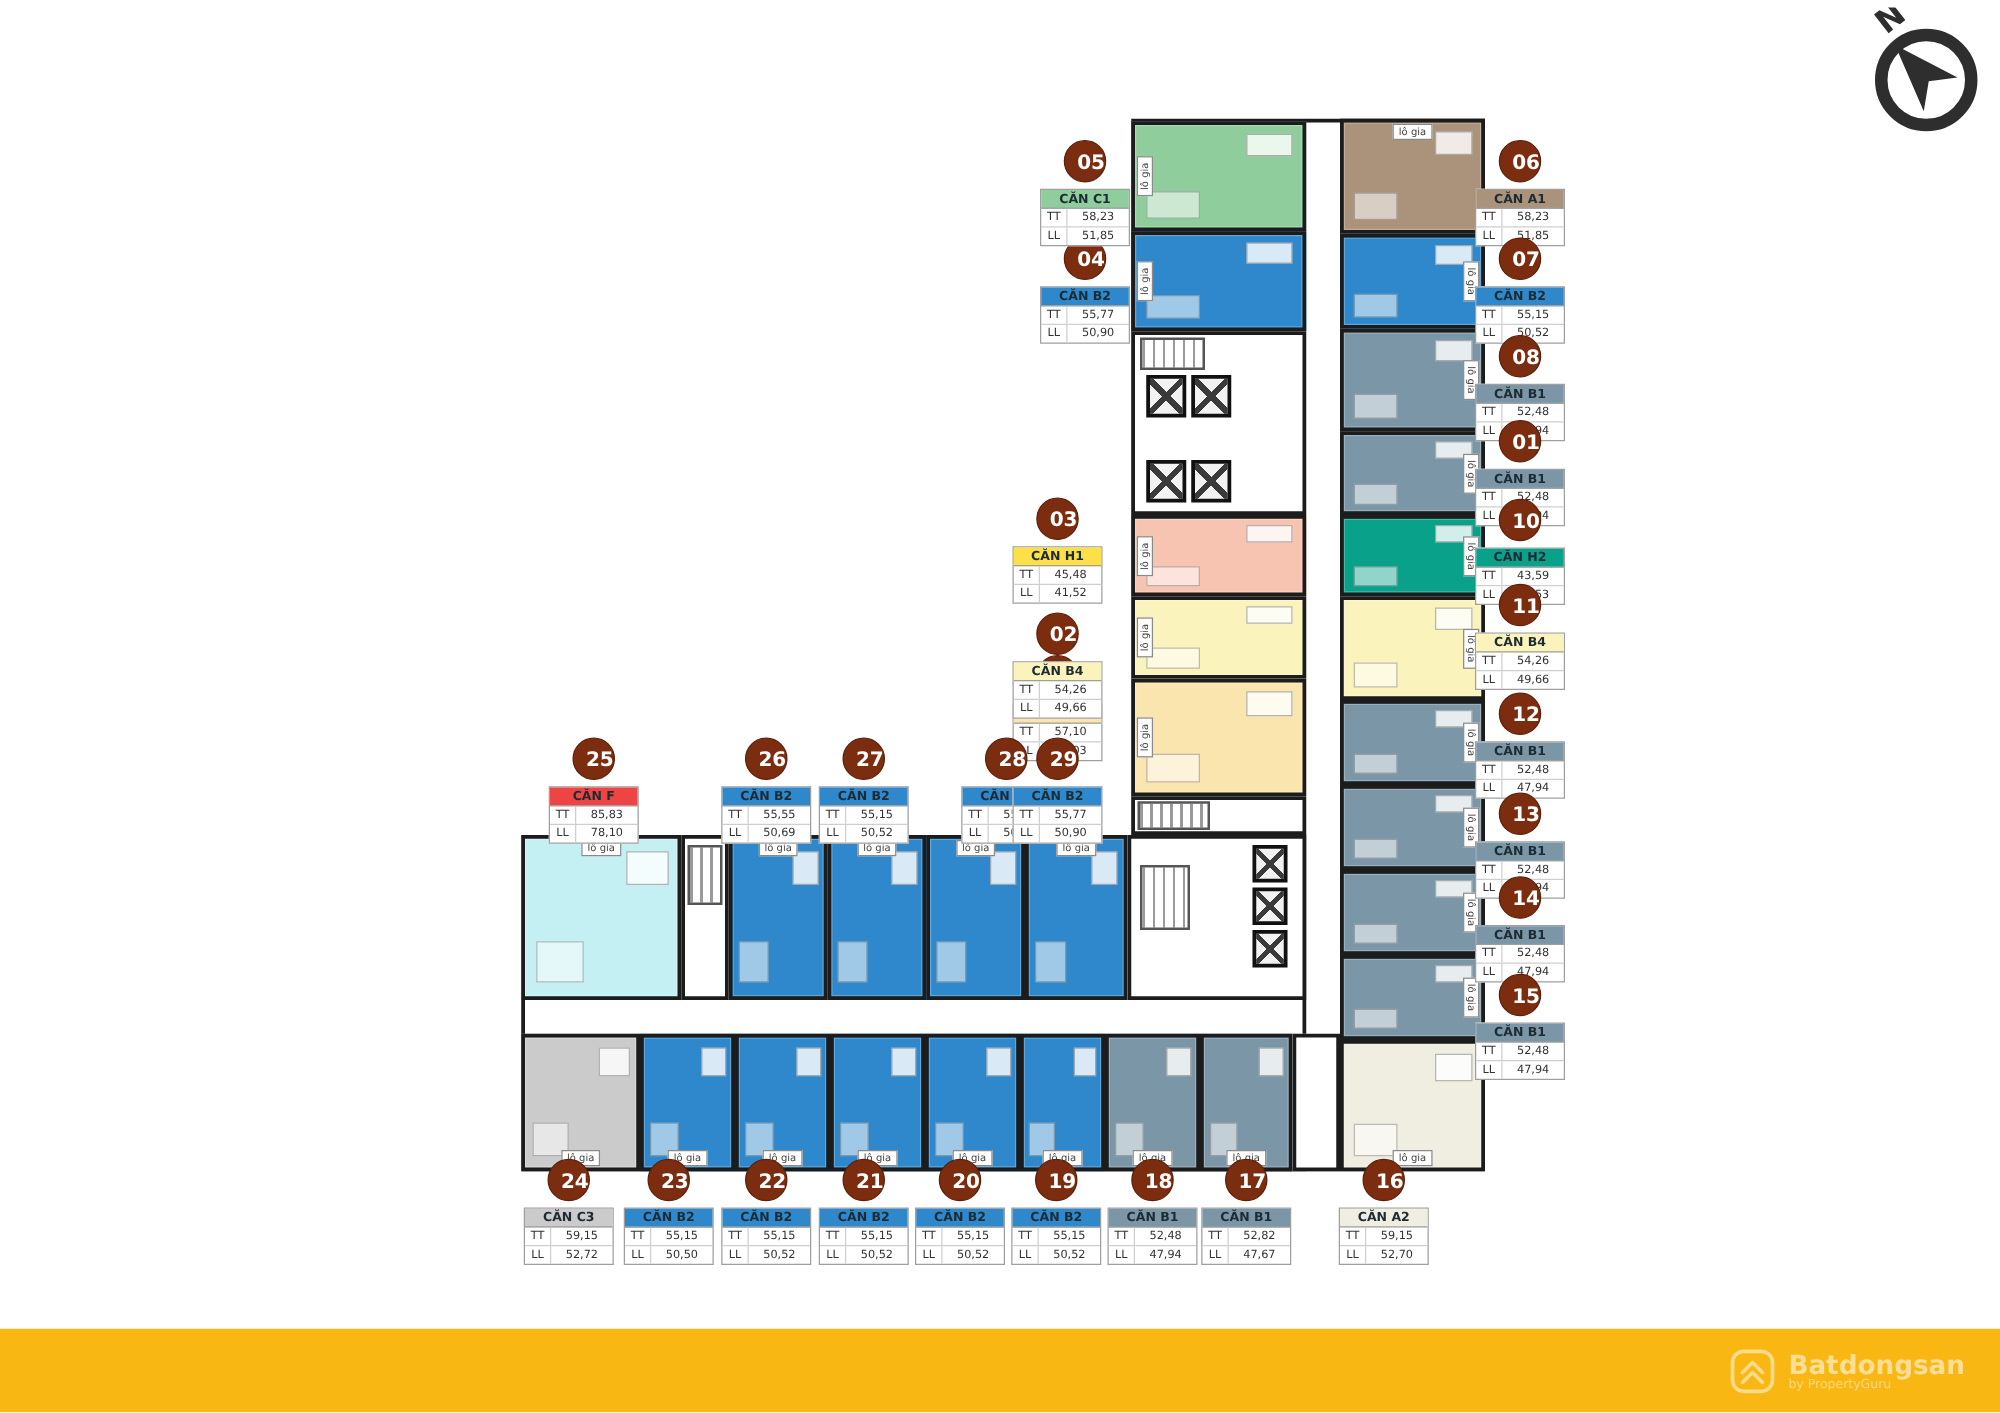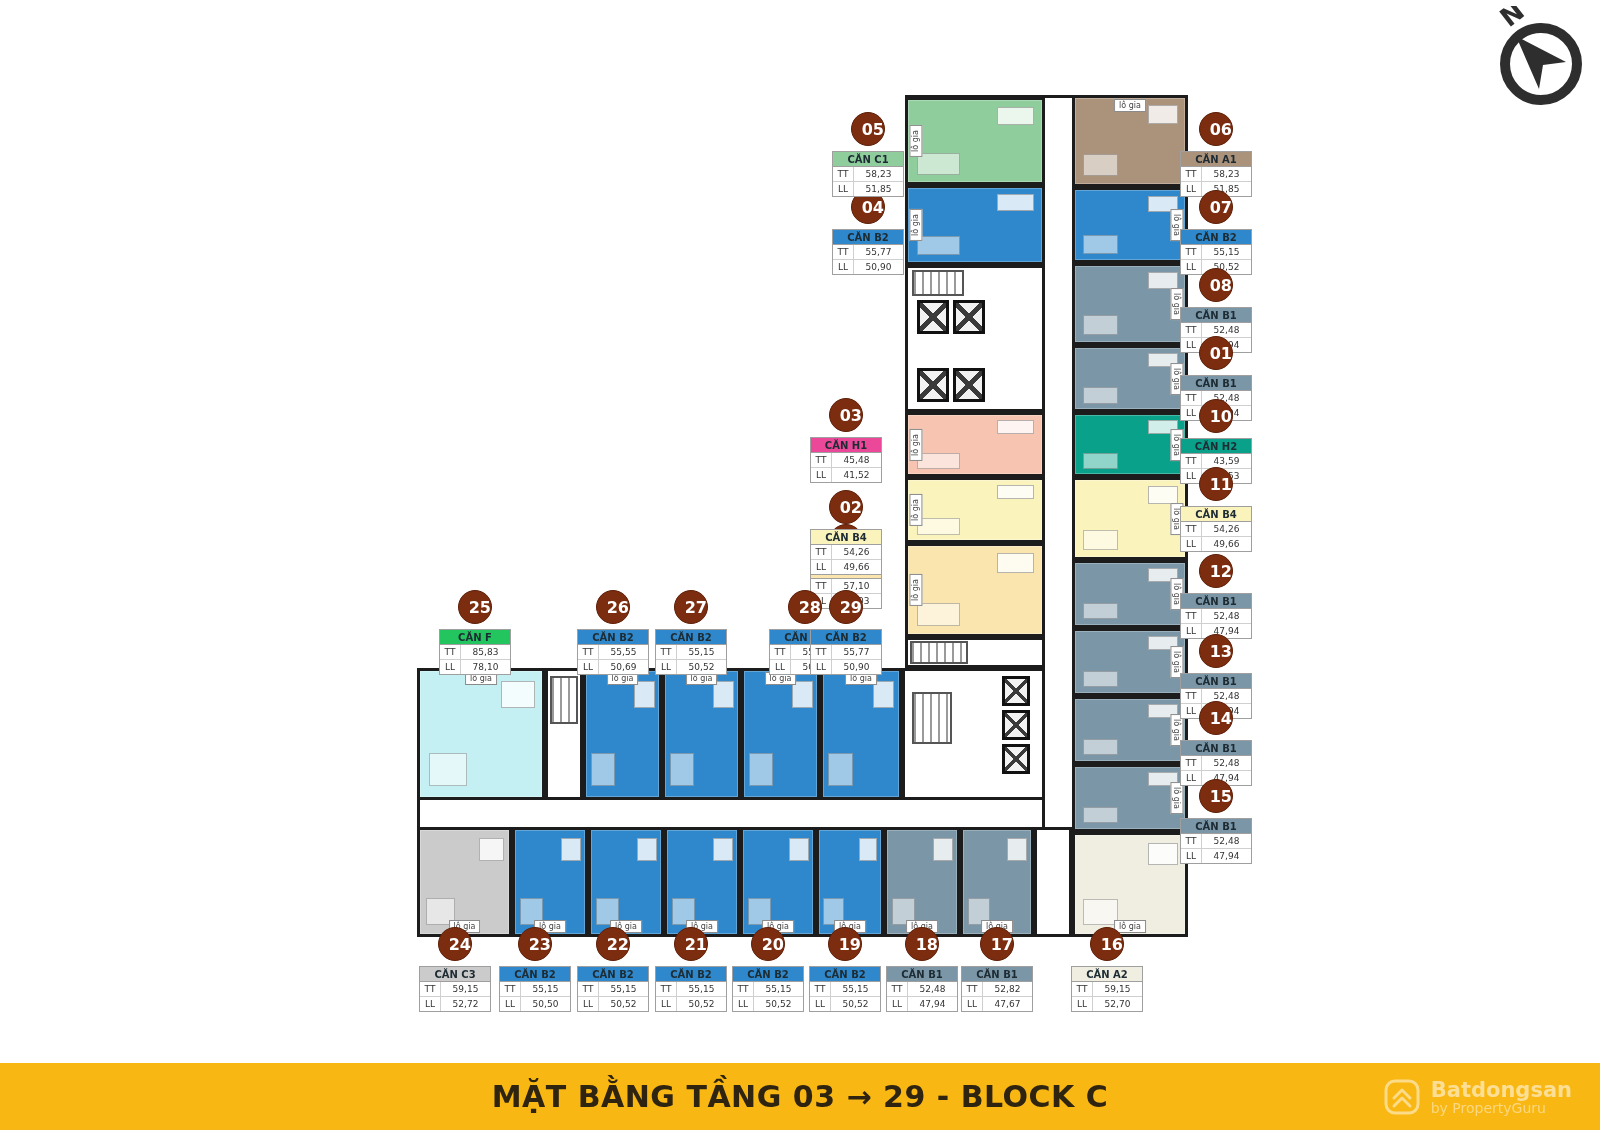--- a/index.html
+++ b/index.html
@@ -45,21 +45,21 @@
   .cval{flex:1;}
   
   #compass{position:absolute;left:1486px;top:6px;width:110px;height:104px;z-index:7;}
   
   #banner{position:absolute;left:0;bottom:0;width:1600px;height:67px;background:var(--banner);
         display:flex;align-items:center;justify-content:center;z-index:8;}
   #banner-title{font-size:30px;font-weight:800;color:var(--banner-text);letter-spacing:.5px;}
   #brandmark{position:absolute;right:28px;bottom:14px;display:flex;align-items:center;gap:10px;z-index:9;}
   #brandmark .bm-texts{display:flex;flex-direction:column;line-height:1.05;}
   #brandmark .bm-brand{font-size:21px;font-weight:bold;color:rgba(255,255,255,.55);}
-  #brandmark .bm-byline{font-size:14px;color:rgba(255,255,255,.45);}
+  #brandmark .bm-byline{font-size:10px;color:rgba(255,255,255,.45);}
 </style>
 </head>
 <body>
 
 <div id="stage">
 
   <svg id="compass" viewBox="0 0 110 104">
     <circle cx="55" cy="58" r="36" fill="none" stroke="#2e2e2e" stroke-width="10"></circle>
     <polygon points="30,30 80,56 57,59 53,83" fill="#2e2e2e"></polygon>
     <text x="23" y="22" font-size="26" font-weight="bold" fill="#2e2e2e" transform="rotate(-38 23 22)">N</text>
@@ -198,21 +198,21 @@
           </div>
           <div class="crow">
             <div class="clab">LL</div>
             <div class="cval">49,66</div>
           </div>
         </div>
       </div>
       <div class="card" style="left: 810px; top: 398px;">
         <div class="badge">03</div>
         <div class="cbox">
-          <div class="chead" style="background: #ec4899;">CĂN H1</div>
+          <div class="chead" style="background: #fde047;">CĂN H1</div>
           <div class="crow">
             <div class="clab">TT</div>
             <div class="cval">45,48</div>
           </div>
           <div class="crow">
             <div class="clab">LL</div>
             <div class="cval">41,52</div>
           </div>
         </div>
       </div>
@@ -506,21 +506,21 @@
           </div>
           <div class="crow">
             <div class="clab">LL</div>
             <div class="cval">52,72</div>
           </div>
         </div>
       </div>
       <div class="card" style="left: 439px; top: 590px;">
         <div class="badge">25</div>
         <div class="cbox">
-          <div class="chead" style="background: #22c55e;">CĂN F</div>
+          <div class="chead" style="background: #ef4444;">CĂN F</div>
           <div class="crow">
             <div class="clab">TT</div>
             <div class="cval">85,83</div>
           </div>
           <div class="crow">
             <div class="clab">LL</div>
             <div class="cval">78,10</div>
           </div>
         </div>
       </div>
@@ -576,21 +576,20 @@
           </div>
           <div class="crow">
             <div class="clab">LL</div>
             <div class="cval">50,90</div>
           </div>
         </div>
       </div>
     </div>
 
   <div id="banner">
-    <div id="banner-title">MẶT BẰNG TẦNG 03 → 29 - BLOCK C</div>
     <div id="brandmark">
       <svg width="38" height="38" viewBox="0 0 38 38">
         <rect x="3" y="3" width="32" height="32" rx="9" fill="none" stroke="rgba(255,255,255,.5)" stroke-width="3"></rect>
         <path d="M11 20 L19 12 L27 20" fill="none" stroke="rgba(255,255,255,.5)" stroke-width="3" stroke-linecap="round" stroke-linejoin="round"></path>
         <path d="M11 28 L19 20 L27 28" fill="none" stroke="rgba(255,255,255,.5)" stroke-width="3" stroke-linecap="round" stroke-linejoin="round"></path>
       </svg>
       <div class="bm-texts">
         <span class="bm-brand">Batdongsan</span>
         <span class="bm-byline">by PropertyGuru</span>
       </div>

